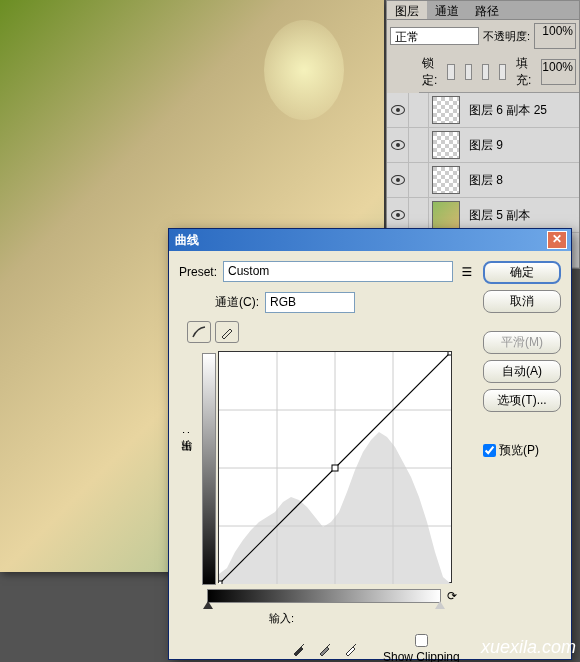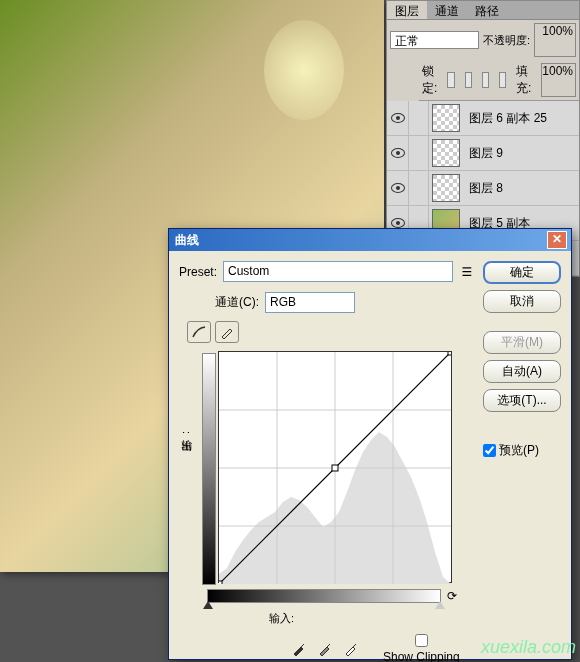--- a/index.html
+++ b/index.html
@@ -10,21 +10,21 @@
   .canvas::after { content: ""; position: absolute; top: 20px; right: 40px; width: 80px; height: 100px; background: radial-gradient(circle, rgba(255,255,200,.8), transparent); border-radius: 50%; }
 
   
   .layers-panel { position: absolute; right: 0; top: 0; width: 194px; background: #d4d0c8; border: 1px solid #888; }
   .layers-tabs { display: flex; background: #aaa; border-bottom: 1px solid #888; height: 19px; }
   .layers-tab { padding: 2px 8px; cursor: pointer; }
   .layers-tab.active { background: #d4d0c8; }
   .layers-blend-row { display: flex; align-items: center; padding: 3px; gap: 4px; }
   .blend-select { flex: 1; background: #fff; border: 1px solid #888; height: 18px; padding: 1px 4px; }
   .opacity-label { font-size: 11px; }
-  .opacity-input { width: 42px; border: 1px solid #888; height: 34px; text-align: right; padding-right: 2px; }
+  .opacity-input { width: 42px; border: 1px solid #888; height: 26px; text-align: right; padding-right: 2px; }
   .lock-row { display: flex; align-items: center; padding: 3px; gap: 10px; border-bottom: 1px solid #999; margin-left: 32px; }
   .lock-icon { width: 16px; height: 16px; border: 1px solid #888; background: #e6e6e6; display: inline-block; }
   .layer-list { background: #d9d9d9; }
   .layer-row { display: flex; align-items: center; border-bottom: 1px solid #bbb; height: 35px; }
   .vis-col { width: 22px; height: 100%; display: flex; align-items: center; justify-content: center; border-right: 1px solid #bbb; }
   .eye-icon { width: 14px; height: 10px; border: 1px solid #333; border-radius: 50%; position: relative; }
   .eye-icon::after{content:"";position:absolute;left:50%;top:50%;width:4px;height:4px;background:#333;border-radius:50%;transform:translate(-50%,-50%);}
   .link-col { width: 20px; height: 100%; border-right: 1px solid #bbb; }
   .layer-thumb { width: 28px; height: 28px; margin: 3px; border: 1px solid #666; background: repeating-conic-gradient(#fff 0 25%, #ccc 0 50%) 0 0/8px 8px; flex-shrink: 0; }
   .layer-thumb.img { background: linear-gradient(135deg,#8fbc60,#d4b870); }
@@ -66,21 +66,21 @@
 
   .eyedroppers { display: flex; gap: 6px; margin-left: 110px; margin-top: 8px; align-items: center; }
   .eyedrop { width: 20px; height: 20px; display:flex;align-items:center;justify-content:center;cursor:pointer;border:1px solid transparent;border-radius:3px; }
   .show-clip { margin-left: 16px; display: flex; align-items: center; gap: 3px; flex-direction: column; }
 
   .xp-btn { height: 23px; background: linear-gradient(#fff,#e4e4d6); border: 1px solid #888; border-radius: 8px; cursor: pointer; font-size: 12px; }
   .xp-btn.primary { border: 2px solid #4a7dc9; }
   .xp-btn.disabled { color: #999; }
   .preview-chk { display: flex; align-items: center; gap: 3px; margin-top: 24px; }
 
-  .watermark { position: absolute; bottom: 4px; right: 4px; color: #86efac; font-size: 18px; font-family: Arial; font-style: italic; }
+  .watermark { position: absolute; bottom: 4px; right: 4px; color: #ffffff; font-size: 18px; font-family: Arial; font-style: italic; }
 </style>
 </head>
 <body>
 
 <div class="canvas"></div>
 
 <div class="layers-panel">
   <div class="layers-tabs">
     <span class="layers-tab active">图层</span>
     <span class="layers-tab">通道</span>

